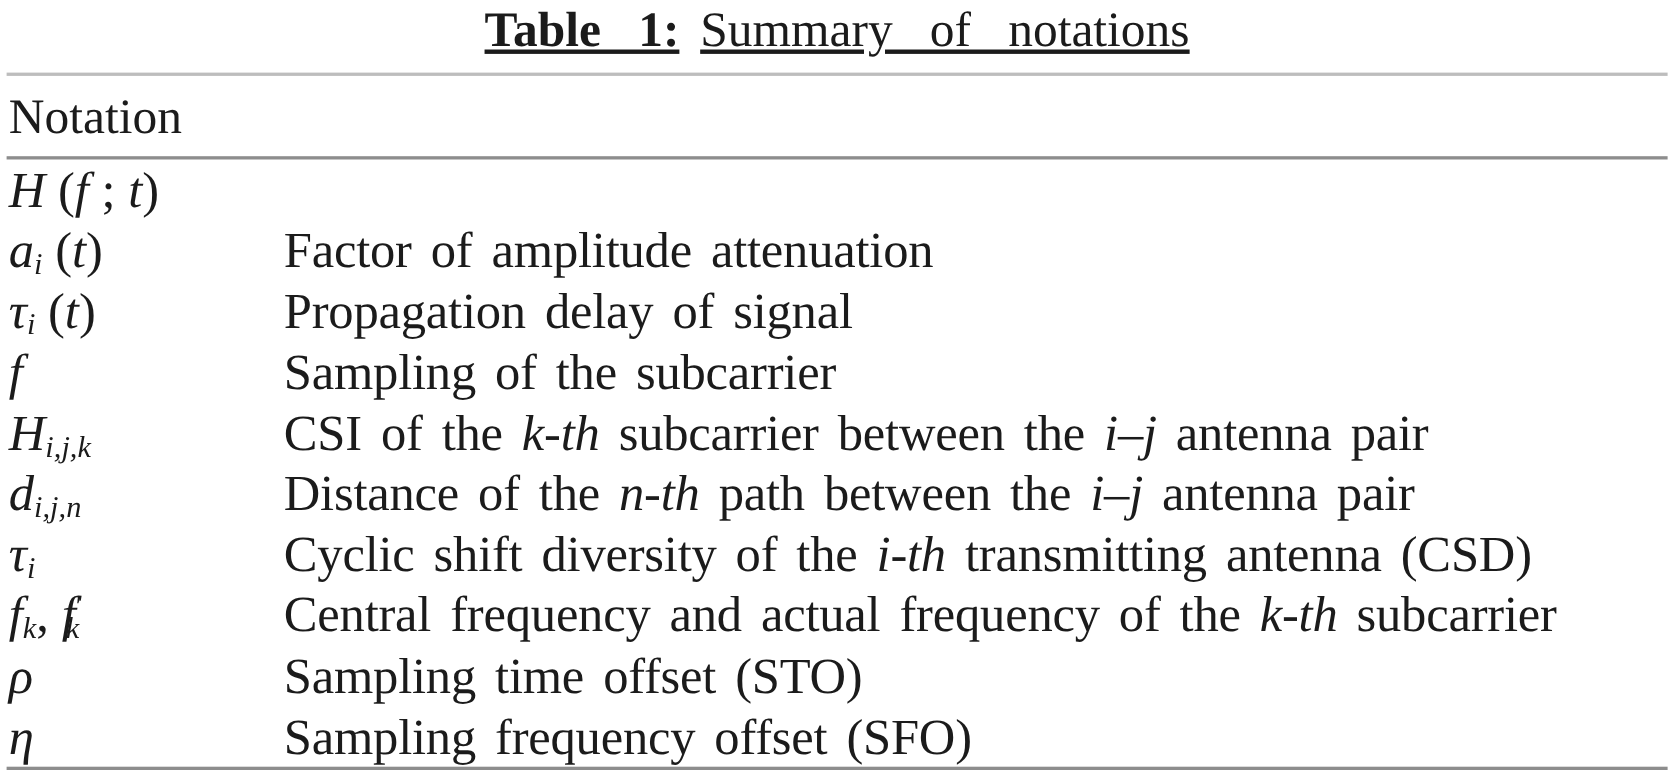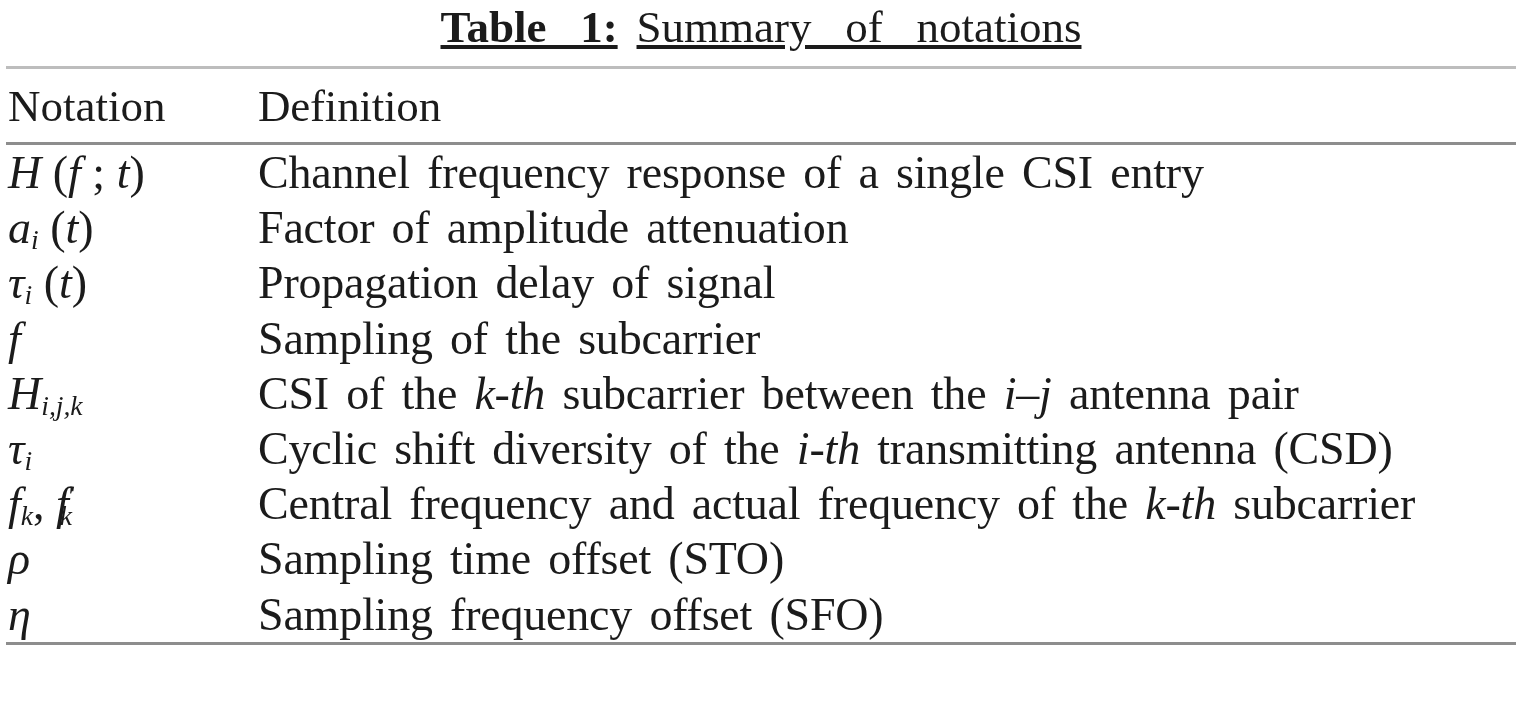--- a/index.html
+++ b/index.html
@@ -63,45 +63,47 @@
 
   <div class="caption">
     <span class="cap-prefix">Table 1:</span><span>Summary of notations</span>
   </div>
 
   <div>
     <div class="rule rule-top"></div>
 
     <div class="row header-row">
       <div class="col-notation">Notation</div>
-      <div class="col-def">Definition</div>
     </div>
 
     <div class="rule rule-mid"></div>
 
     <div id="table-body">
         <div class="row body-row">
           <div class="col-notation"><span class="it">H</span><span> (</span><span class="it">f</span><span> ; </span><span class="it">t</span><span>)</span></div>
-          <div class="col-def"><span>Channel frequency response of a single CSI entry</span></div>
         </div>
         <div class="row body-row">
           <div class="col-notation"><span class="it">a</span><sub class="it">i</sub><span> (</span><span class="it">t</span><span>)</span></div>
           <div class="col-def"><span>Factor of amplitude attenuation</span></div>
         </div>
         <div class="row body-row">
           <div class="col-notation"><span class="it">τ</span><sub class="it">i</sub><span> (</span><span class="it">t</span><span>)</span></div>
           <div class="col-def"><span>Propagation delay of signal</span></div>
         </div>
         <div class="row body-row">
           <div class="col-notation"><span class="it">f</span></div>
           <div class="col-def"><span>Sampling of the subcarrier</span></div>
         </div>
         <div class="row body-row">
           <div class="col-notation"><span class="it">H</span><sub class="it">i,j,k</sub></div>
           <div class="col-def"><span>CSI of the </span><span class="it">k-th</span><span> subcarrier between the </span><span class="it">i–j</span><span> antenna pair</span></div>
+        </div>
+        <div class="row body-row">
+          <div class="col-notation"><span class="it">d</span><sub class="it">i,j,n</sub></div>
+          <div class="col-def"><span>Distance of the </span><span class="it">n-th</span><span> path between the </span><span class="it">i–j</span><span> antenna pair</span></div>
         </div>
         <div class="row body-row">
           <div class="col-notation"><span class="it">τ</span><sub class="it">i</sub></div>
           <div class="col-def"><span>Cyclic shift diversity of the </span><span class="it">i-th</span><span> transmitting antenna (CSD)</span></div>
         </div>
         <div class="row body-row">
           <div class="col-notation"><span class="it">f</span><sub class="it">k</sub><span>, </span><span class="it">f</span><span class="prime">′</span><sub class="it">k</sub></div>
           <div class="col-def"><span>Central frequency and actual frequency of the </span><span class="it">k-th</span><span> subcarrier</span></div>
         </div>
         <div class="row body-row">

